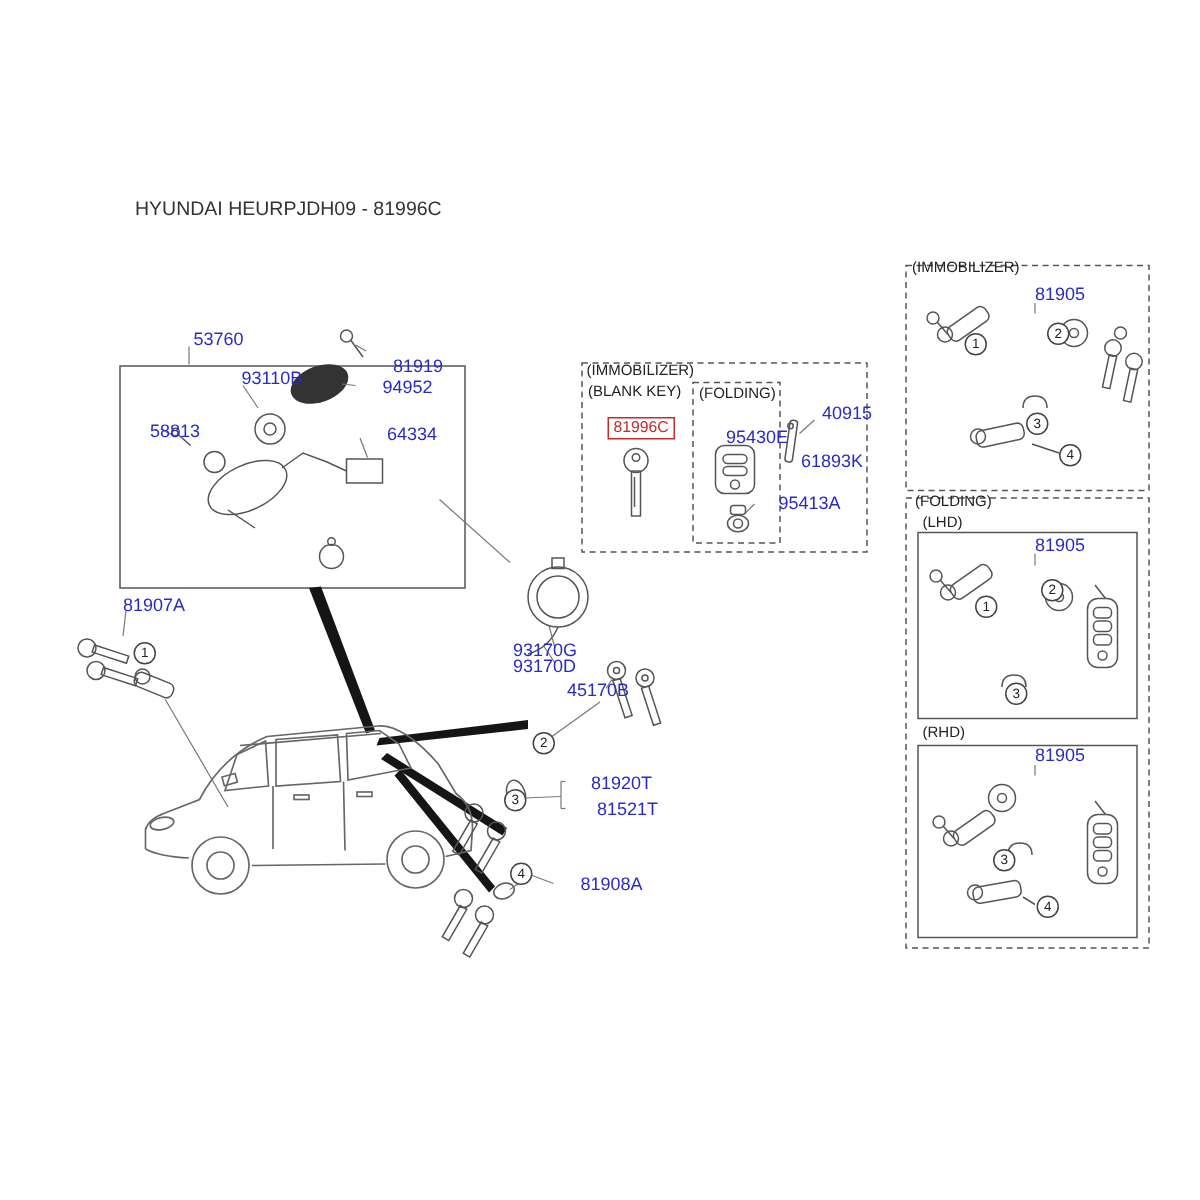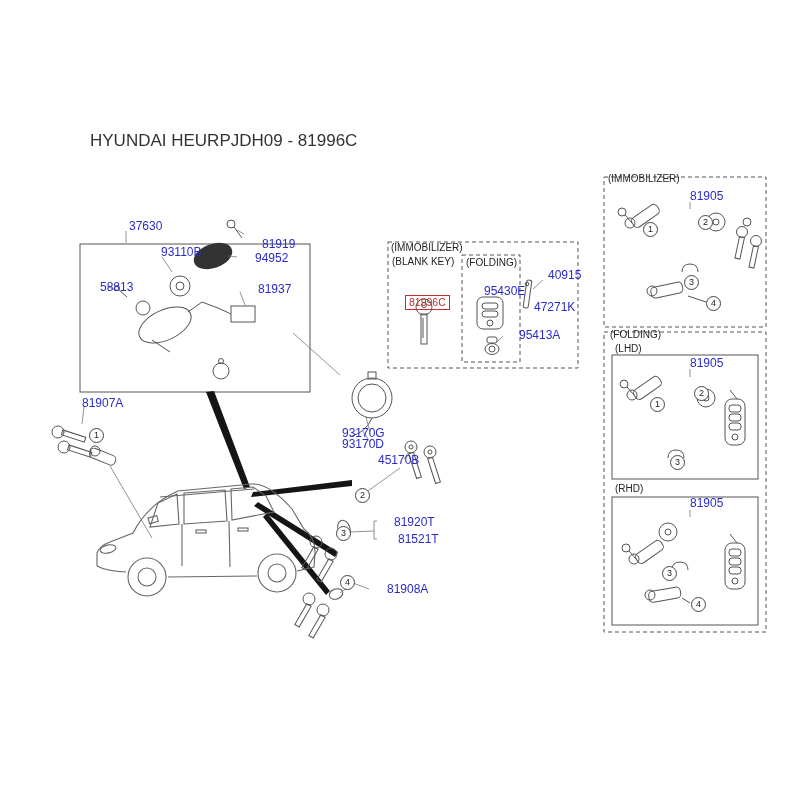--- a/index.html
+++ b/index.html
@@ -1,19 +1,19 @@
 <!DOCTYPE html>
 <html style="--part-label: #2a2ac8; --highlight: #c62a2a; --line-color: #555555;"><head>
 <meta charset="utf-8">
 <style>
   html,body{margin:0;padding:0;background:#fff;}
   .canvas{position:relative;width:800px;height:800px;background:#fff;overflow:hidden;
           font-family:"Liberation Sans",sans-serif;}
   .art{position:absolute;left:0;top:0;}
-  .title{position:absolute;font-size:17px;color:#333;white-space:nowrap;}
+  .title{position:absolute;font-size:13px;color:#333;white-space:nowrap;}
   .part{position:absolute;font-size:12px;color:var(--part-label,#2a2ac8);white-space:nowrap;cursor:pointer;padding-left:16px;}
   .sec{position:absolute;font-size:10px;color:#222;white-space:nowrap;}
   .hl{position:absolute;font-size:10.5px;color:var(--highlight,#c62a2a);
       border:1px solid var(--highlight,#c62a2a);padding:0 3px;line-height:13px;white-space:nowrap;cursor:pointer;}
   .circ{position:absolute;width:13px;height:13px;border:1px solid #444;border-radius:50%;
         font-size:9px;line-height:13px;text-align:center;color:#222;background:#fff;}
 </style>
 </head>
 <body>
 
@@ -214,35 +214,35 @@
     <line x1="543" y1="280" x2="533" y2="289"></line>
     <line x1="503" y1="336" x2="497" y2="342"></line>
     <line x1="690" y1="202" x2="690" y2="209"></line>
     <line x1="690" y1="369" x2="690" y2="377"></line>
     <line x1="690" y1="510" x2="690" y2="517"></line>
   </g>
 </svg>
 
 <span class="title" style="left:90px;top:131px">HYUNDAI HEURPJDH09 - 81996C</span>
 
-<span class="part" style="left:113px;top:219px">37630</span>
+<span class="part" style="left:113px;top:219px">53760</span>
 <span class="part" style="left:145px;top:245px">93110B</span>
 <span class="part" style="left:246px;top:237px">81919</span>
 <span class="part" style="left:239px;top:251px">94952</span>
 <span class="part" style="left:84px;top:280px">58813</span>
-<span class="part" style="left:242px;top:282px">81937</span>
+<span class="part" style="left:242px;top:282px">64334</span>
 <span class="part" style="left:66px;top:396px">81907A</span>
 
 <span class="sec" style="left:391px;top:242px">(IMMOBILIZER)</span>
 <span class="sec" style="left:392px;top:256px">(BLANK KEY)</span>
-<span class="hl" style="left:405px;top:295px">81996C</span>
+<span class="hl" style="left:405px;top:278px">81996C</span>
 <span class="sec" style="left:466px;top:257px">(FOLDING)</span>
 <span class="part" style="left:468px;top:284px">95430E</span>
 <span class="part" style="left:532px;top:268px">40915</span>
-<span class="part" style="left:518px;top:300px">47271K</span>
+<span class="part" style="left:518px;top:300px">61893K</span>
 <span class="part" style="left:503px;top:328px">95413A</span>
 
 <span class="part" style="left:326px;top:426px">93170G</span>
 <span class="part" style="left:326px;top:437px">93170D</span>
 <span class="part" style="left:362px;top:453px">45170B</span>
 <span class="part" style="left:378px;top:515px">81920T</span>
 <span class="part" style="left:382px;top:532px">81521T</span>
 <span class="part" style="left:371px;top:582px">81908A</span>
 
 <span class="sec" style="left:608px;top:173px">(IMMOBILIZER)</span>

